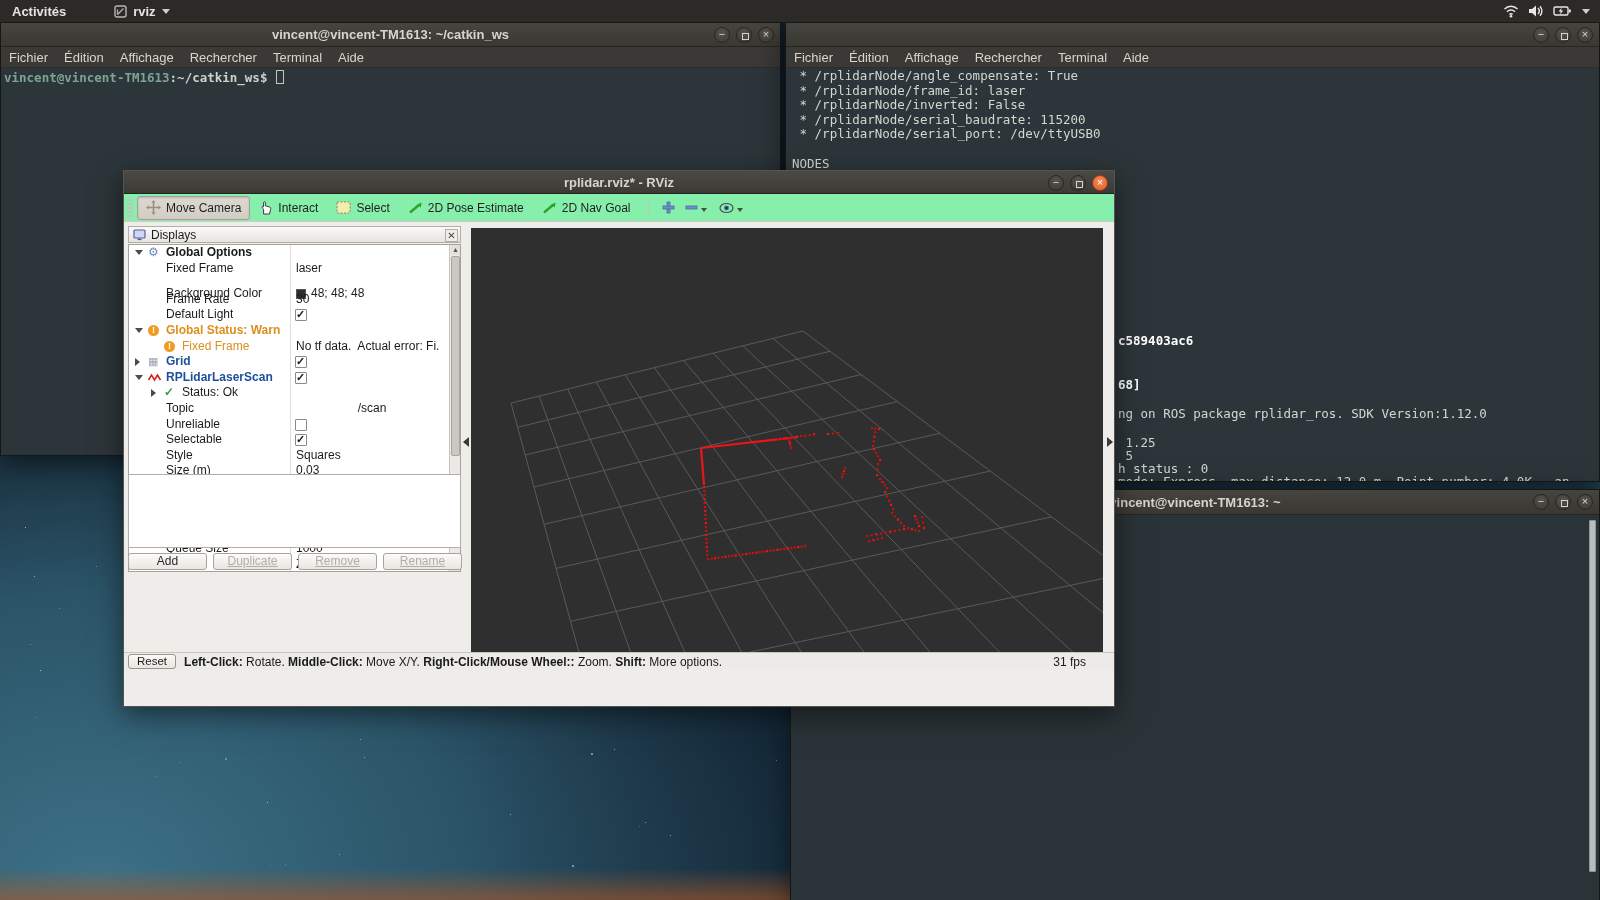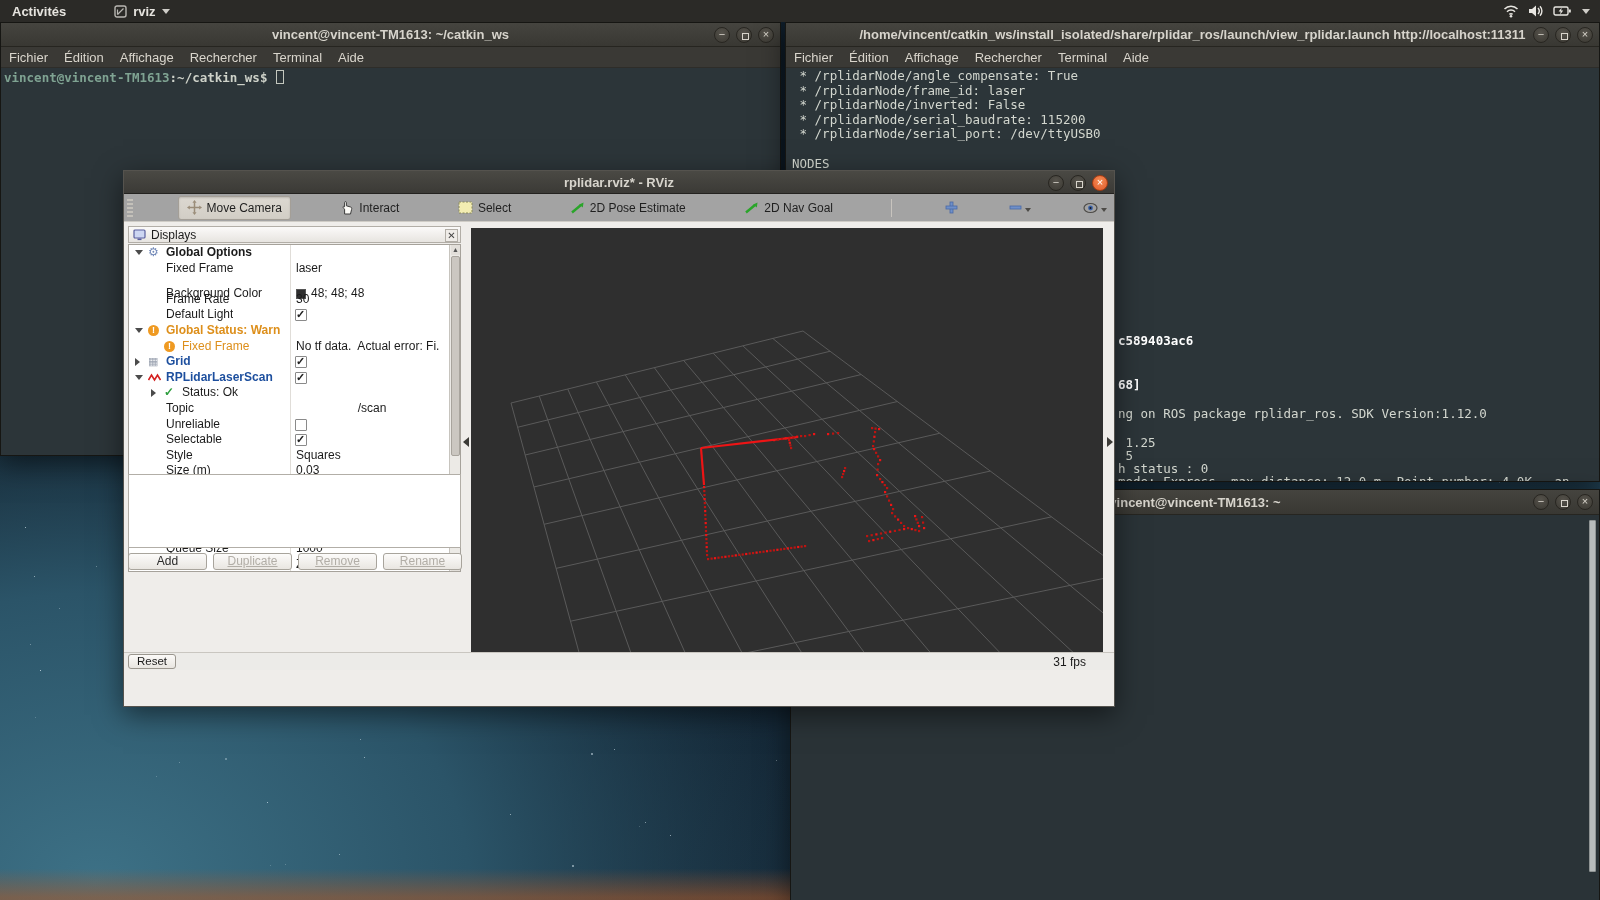--- a/index.html
+++ b/index.html
@@ -58,21 +58,21 @@
     border:1px solid #8f9494; border-radius:1px; }
 
   
   #rviz { left:123px; top:170px; width:992px; height:537px; background:#efedea; z-index:10; border:1px solid #55534e; }
   #rviz-title { height:23px; background:linear-gradient(#4a4944,#3b3a36); display:flex; align-items:center;
     justify-content:center; position:relative; border-bottom:1px solid #23221f; }
   #rviz-menubar { height:20px; background:#f1f0ee; border-bottom:1px solid #d5d2cc; display:flex; align-items:center; }
   #rviz-menubar .mitem { font-size:13px; color:#2d2d2d; padding:0 10px; }
   #rviz-menubar .mitem:first-child { padding-left:12px; }
   .mnemonic { text-decoration:underline; }
-  #rviz-toolbar { height:28px; background:#a3a3a3; border-bottom:1px solid #cfccc6; display:flex; align-items:center;justify-content:space-between; }
+  #rviz-toolbar { height:28px; background:#86efac; border-bottom:1px solid #cfccc6; display:flex; align-items:center; }
   .tb-handle { width:6px; height:18px; margin:0 4px 0 3px;
     background:repeating-linear-gradient(to bottom,#c4c1ba 0 2px, transparent 2px 4px); }
   .tbtn { display:flex; align-items:center; gap:5px; font-size:12px; color:#1f1f1f; padding:3px 8px; border-radius:3px;
     border:1px solid transparent; height:24px; }
   .tbtn.active { background:linear-gradient(#dcd8d1,#d2cec6); border-color:#a49f97; box-shadow:inset 0 1px 2px rgba(0,0,0,.15); }
   .tb-sep { width:1px; height:18px; background:#c8c4be; margin:0 8px; }
   .tb-drop { width:0; height:0; border-left:3px solid transparent; border-right:3px solid transparent;
     border-top:4px solid #4d4b47; align-self:flex-end; margin:0 2px 4px -2px; }
 
   #rviz-content { position:relative; height:448px; background:#efedea; }
@@ -324,21 +324,20 @@
         <span class="mitem">Affichage</span>
         <span class="mitem">Rechercher</span>
         <span class="mitem">Terminal</span>
         <span class="mitem">Aide</span>
       </div>
     <div class="term-content"><span class="prompt-user">vincent@vincent-TM1613</span><span class="prompt-rest">:~/catkin_ws$</span> <span class="cursor-hollow"></span></div>
   </div>
 
   <div class="win" id="term-right">
     <div class="titlebar">
-      <span class="title">/home/vincent/catkin_ws/install_isolated/share/rplidar_ros/launch/view_rplidar.launch http://localhost:11311</span>
       <span class="wbtns">
         <span class="wbtn">−</span>
         <span class="wbtn max"></span>
         <span class="wbtn">×</span>
       </span>
     </div>
     <div class="menubar-term">
         <span class="mitem">Fichier</span>
         <span class="mitem">Édition</span>
         <span class="mitem">Affichage</span>
@@ -723,20 +722,21 @@
             <rect x="452.0" y="299.0" width="2.2" height="2.2" fill="#ed1415"></rect>
             <rect x="451.0" y="293.5" width="2.2" height="2.2" fill="#bb1411"></rect>
             <rect x="450.0" y="288.0" width="2.2" height="2.2" fill="#bb1411"></rect>
           </svg>
       </div>
       <div class="vp-arrow-l"></div>
       <div class="vp-arrow-r"></div>
 
       <div id="rviz-status">
         <span id="reset-btn">Reset</span>
+        <span id="help-text"><b>Left-Click:</b><span> Rotate. </span><b>Middle-Click:</b><span> Move X/Y. </span><b>Right-Click/Mouse Wheel::</b><span> Zoom. </span><b>Shift:</b><span> More options.</span></span>
         <span id="fps">31 fps</span>
       </div>
     </div>
   </div>
 
   <div id="topbar">
     <span id="activities">Activités</span>
     <span id="appmenu">
       <svg id="appicon" viewBox="0 0 13 13">
           <rect x="1" y="1" width="11" height="11" rx="2" fill="none" stroke="#b9b7b2" stroke-width="1.4"></rect>

